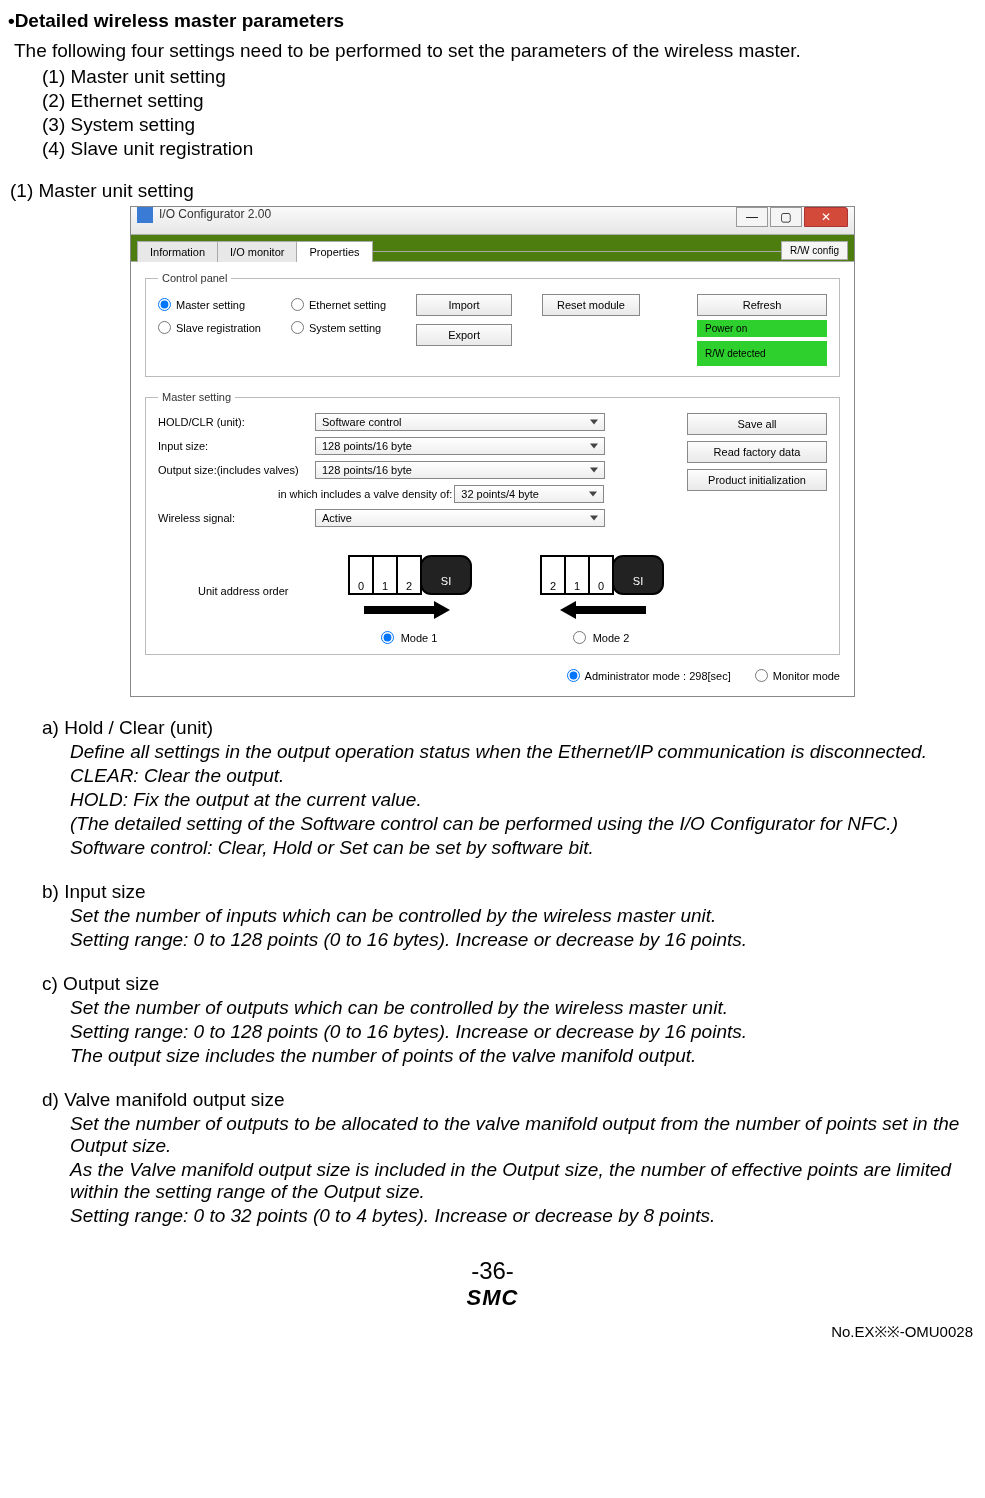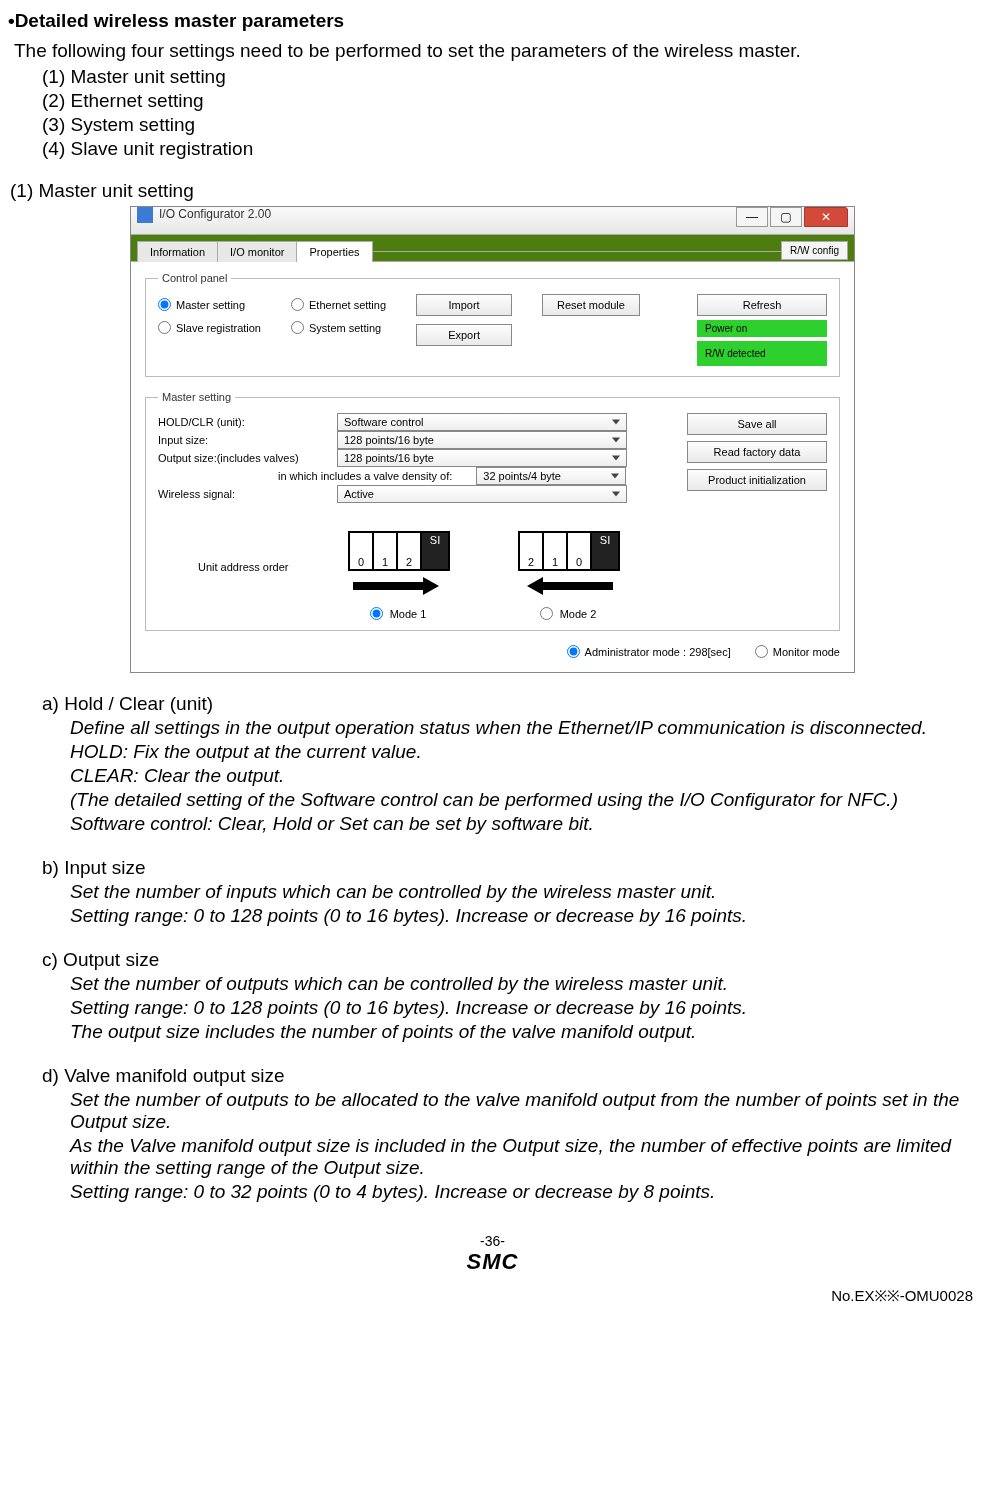--- a/index.html
+++ b/index.html
@@ -80,21 +80,21 @@
     .btn-grp { display: flex; flex-direction: column; gap: 8px; }
     .btn {
       padding: 4px 14px; border: 1px solid #888; background: linear-gradient(#fdfdfd, #e9e9e9);
       font-size: 11px; min-width: 96px; text-align: center;
     }
     .status-col { margin-left: auto; display: flex; flex-direction: column; gap: 4px; align-items: stretch; width: 130px; }
     .status-col .btn { width: 100%; }
     .badge-green { background: #2dd02d; padding: 3px 8px; font-size: 10px; }
     .badge-green2 { background: #2dd02d; padding: 7px 8px; text-align: left; font-size: 10px; }
     
-    .master-row { display: flex; align-items: center; gap: 24px; }
+    .master-row { display: flex; align-items: center; gap: 2px; margin-bottom: 6px; }
     .mlabel { width: 155px; }
     .mselect {
       flex: 0 0 290px; border: 1px solid #888; padding: 2px 18px 2px 6px;
       background: linear-gradient(#fff,#eee); position: relative; font-size: 11px;
     }
     .mselect::after {
       content: ""; position: absolute; right: 6px; top: 50%;
       width: 0; height: 0; border-left: 4px solid transparent; border-right: 4px solid transparent;
       border-top: 5px solid #444; transform: translateY(-50%);
     }
@@ -109,21 +109,21 @@
     .addr-diagram {
       display: flex; gap: 70px; flex: 1;
     }
     .diag-block { display: flex; flex-direction: column; align-items: center; gap: 8px; }
     .boxes { display: flex; }
     .bx {
       width: 26px; height: 40px; border: 2px solid #000; background: #fff;
       display: flex; align-items: flex-end; justify-content: center; font-size: 11px;
       padding-bottom: 1px; margin-right: -2px;
     }
-    .bx.si { background: #222; color: #fff; align-items: flex-start; padding-top: 1px; width: 30px; }
+    .bx.si { background: #222; color: #fff; align-items: flex-start; padding-top: 18px; width: 52px; border-radius: 11px; }
     .arrow-r, .arrow-l {
       width: 90px; height: 14px; position: relative;
     }
     .arrow-r::before {
       content: ""; position: absolute; left: 0; top: 3px; width: 70px; height: 8px; background: #000;
     }
     .arrow-r::after {
       content: ""; position: absolute; right: 4px; top: -2px;
       width: 0; height: 0; border-top: 9px solid transparent; border-bottom: 9px solid transparent;
       border-left: 16px solid #000;
@@ -141,21 +141,21 @@
     .footer-row { display: flex; justify-content: flex-end; gap: 24px; margin-top: 6px; font-size: 11px; }
     .footer-row label { display: flex; gap: 5px; align-items: center; }
     
     .explain { margin-left: 34px; margin-top: 20px; }
     .explain-section { margin-bottom: 22px; }
     .explain-title { margin-bottom: 2px; }
     .explain-body { margin-left: 28px; }
     .explain-body div { margin-bottom: 2px; font-style: italic; }
     
     .page-footer { text-align: center; margin-top: 30px; }
-    .page-footer .pnum { font-size: 14px; }
+    .page-footer .pnum { font-size: 24px; }
     .logo { font-size: 22px; font-style: italic; font-weight: bold; letter-spacing: 1px; }
     .docno { text-align: right; font-size: 15px; margin-top: 10px; padding-right: 4px; }
   </style>
 </head>
 <body>
 
 <div class="heading">•Detailed wireless master parameters</div>
 <div class="intro-text">The following four settings need to be performed to set the parameters of the wireless master.</div>
 <div class="indent-list">
   <div>(1) Master unit setting</div>
@@ -298,22 +298,22 @@
         </label>
     </div>
   </div>
 </div>
 
 <div class="explain">
   <div class="explain-section">
     <div class="explain-title">a) Hold / Clear (unit)</div>
     <div class="explain-body">
       <div>Define all settings in the output operation status when the Ethernet/IP communication is disconnected.</div>
+      <div>CLEAR: Clear the output.</div>
       <div>HOLD: Fix the output at the current value.</div>
-      <div>CLEAR: Clear the output.</div>
       <div>(The detailed setting of the Software control can be performed using the I/O Configurator for NFC.)</div>
       <div>Software control: Clear, Hold or Set can be set by software bit.</div>
     </div>
   </div>
   <div class="explain-section">
     <div class="explain-title">b) Input size</div>
     <div class="explain-body">
       <div>Set the number of inputs which can be controlled by the wireless master unit.</div>
       <div>Setting range: 0 to 128 points (0 to 16 bytes). Increase or decrease by 16 points.</div>
     </div>

